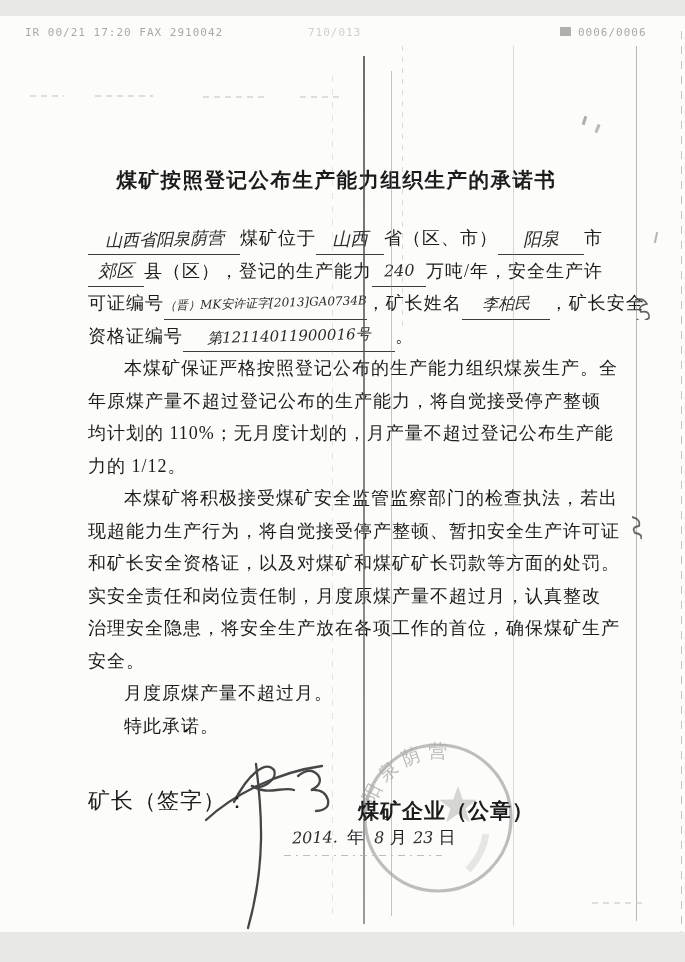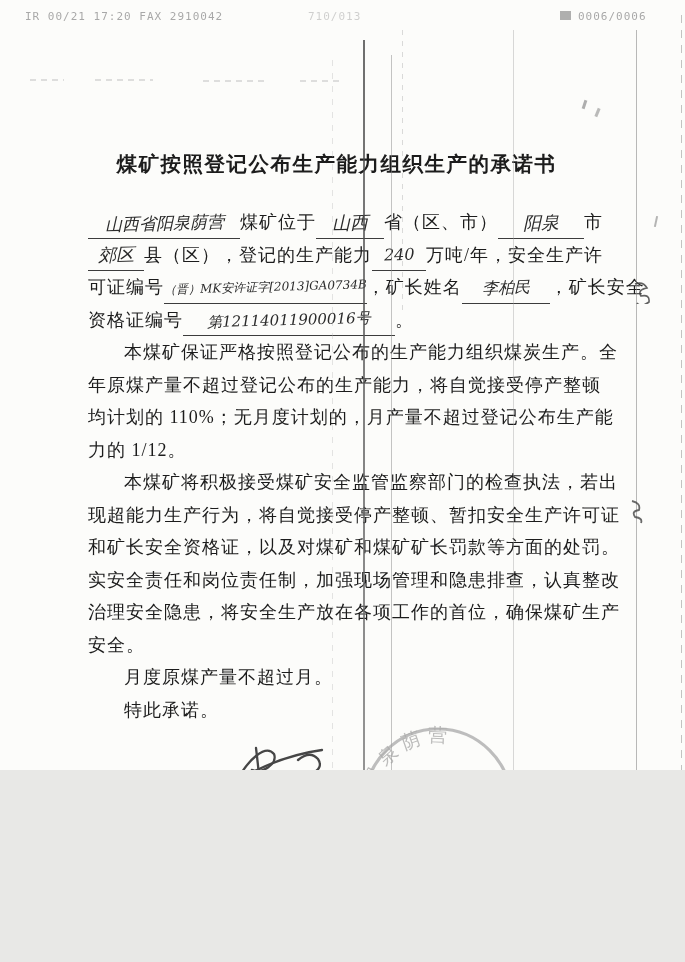--- a/index.html
+++ b/index.html
@@ -1,17 +1,17 @@
 <!DOCTYPE html>
 <html><head>
 <meta charset="utf-8">
 <style>
   html,body{margin:0;padding:0;background:#e8e8e6;}
   .page{
-    position:relative;width:685px;height:770px;margin:0 auto;
+    position:relative;width:685px;height:916px;margin:16px auto;
     background:#fcfcfa;overflow:hidden;
     font-family:"Liberation Serif","DejaVu Serif",serif;
     color:#1c1c1c;
   }
   
   .fax-header span{
     position:absolute;top:10px;
     font-family:"DejaVu Sans Mono",monospace;
     font-size:11px;color:#9a9a9a;letter-spacing:1px;
     filter:blur(.4px);opacity:.85;white-space:nowrap;
@@ -144,21 +144,21 @@
 
     <div class="line indent">本煤矿保证严格按照登记公布的生产能力组织煤炭生产。全</div>
     <div class="line">年原煤产量不超过登记公布的生产能力，将自觉接受停产整顿</div>
     <div class="line">均计划的 110%；无月度计划的，月产量不超过登记公布生产能</div>
     <div class="line">力的 1/12。</div>
 
     <div class="line indent">本煤矿将积极接受煤矿安全监管监察部门的检查执法，若出</div>
     <div class="line">现超能力生产行为，将自觉接受停产整顿、暂扣安全生产许可证</div>
     <div class="line">和矿长安全资格证，以及对煤矿和煤矿矿长罚款等方面的处罚。</div>
 
-    <div class="line">实安全责任和岗位责任制，加强现场管理和隐患排查，认真整改</div>
+    <div class="line">实安全责任和岗位责任制，月度原煤产量不超过月，认真整改</div>
     <div class="line">治理安全隐患，将安全生产放在各项工作的首位，确保煤矿生产</div>
     <div class="line">安全。</div>
 
     <div class="line indent">月度原煤产量不超过月。</div>
     <div class="line indent">特此承诺。</div>
   </div>
 
   <div class="sig-label">矿长（签字）：</div>
   <div class="seal-label">煤矿企业（公章）</div>
 

